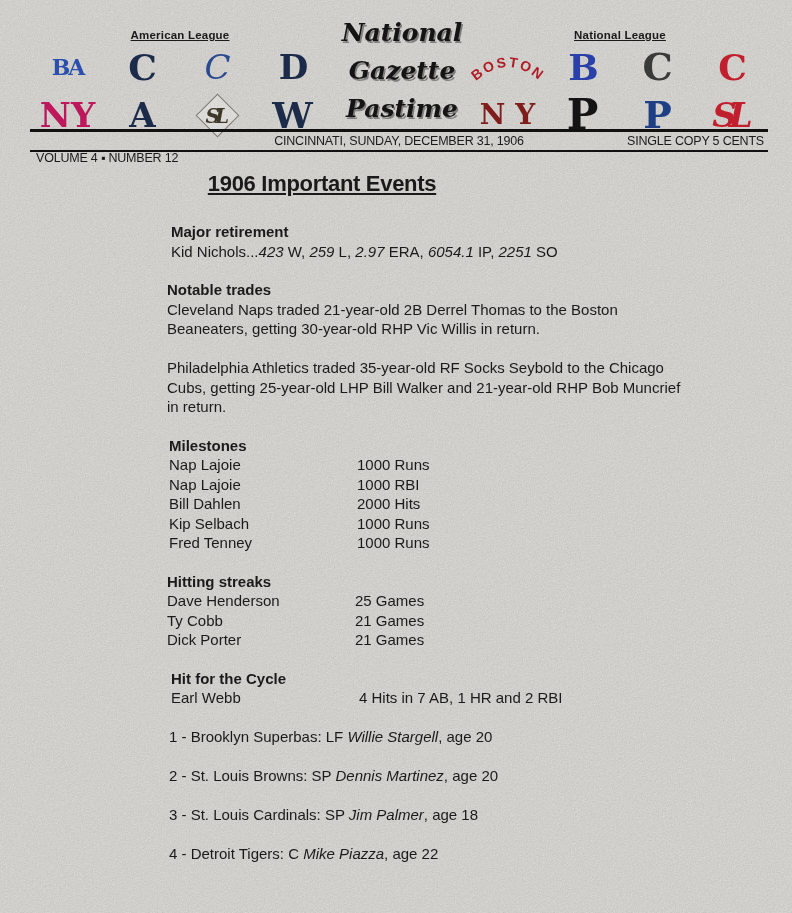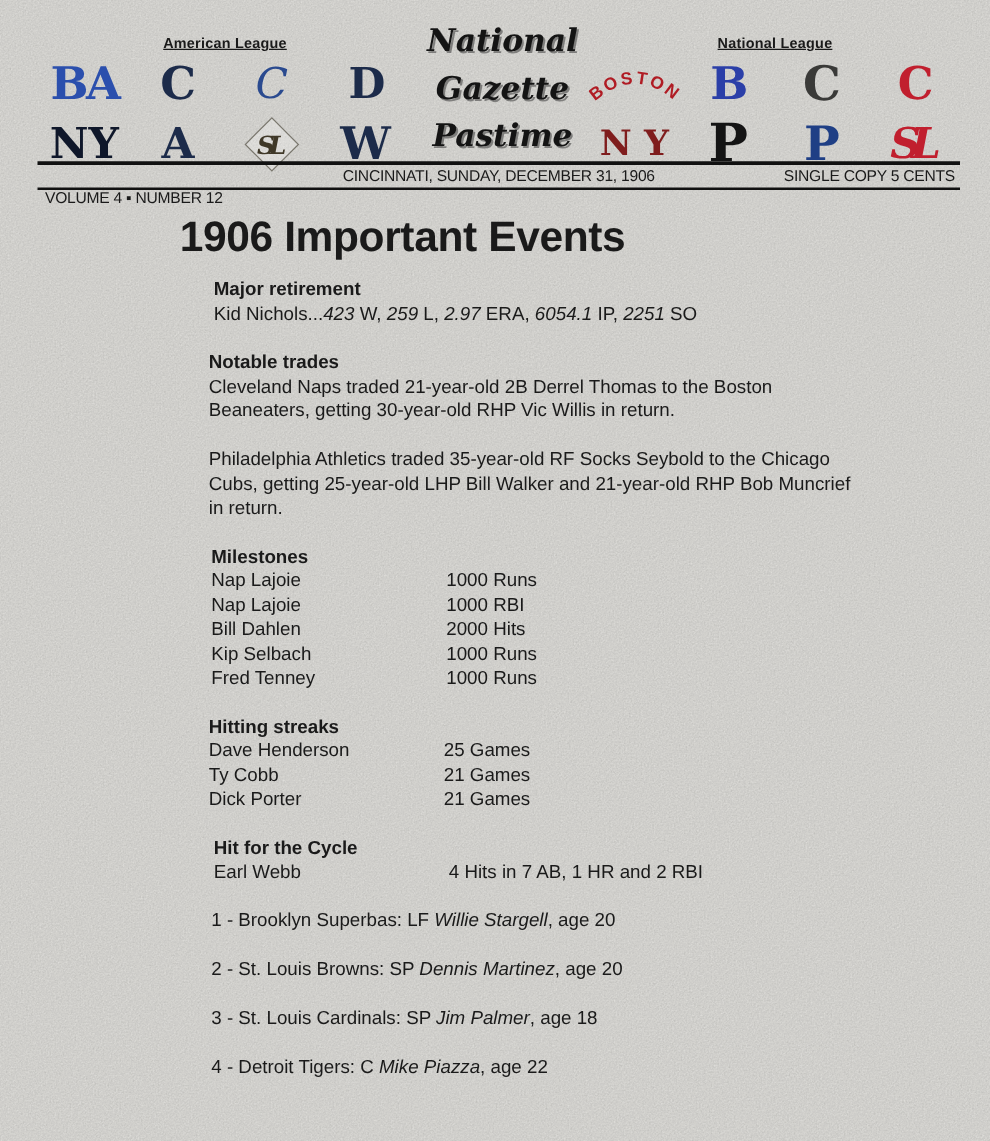--- a/index.html
+++ b/index.html
@@ -20,21 +20,21 @@
     text-decoration:underline; letter-spacing:0.2px; cursor:pointer;
   }
   .logo-grid {
     display:grid; grid-template-columns:repeat(4, 75px); grid-auto-rows:48px;
     justify-items:center; align-items:center; margin-top:2px;
   }
   .lg { font-family:"DejaVu Serif", serif; font-weight:bold; line-height:1; display:inline-block; }
   .bl  { letter-spacing:-2px; }                      
   .sc  { font-style:italic; font-weight:normal; }      
   .ilk { letter-spacing:-8px; padding-right:8px; font-style:italic; } 
-  .s28{font-size:28px}.s32{font-size:36px}.s34{font-size:34px}
+  .s28{font-size:28px}.s32{font-size:22px}.s34{font-size:34px}
   .s36{font-size:36px}.s38{font-size:38px}.s42{font-size:42px}
   .diamond-frame {
     width:31px; height:31px; border:1px solid #7a776e; transform:rotate(45deg);
     display:flex; align-items:center; justify-content:center; background:rgba(255,255,255,0.25);
   }
   .diamond-inner {
     transform:rotate(-45deg); font-family:"DejaVu Serif",serif; font-weight:bold;
     font-size:20px; letter-spacing:-5px; padding-right:5px; font-style:italic;
   }
   .arch-text {
@@ -52,21 +52,21 @@
   .rule-thick { position:absolute; top:129px; left:30px; width:738px; height:3px; background:#111; }
   .rule-thin  { position:absolute; top:150px; left:30px; width:738px; height:2px; background:#111; }
   .infobar { position:absolute; top:134px; left:30px; width:738px; height:15px; font-size:12.5px; letter-spacing:-0.2px; }
   .infobar .vol   { position:absolute; left:6px;margin-top:17px; }
   .infobar .date  { position:absolute; left:0; right:0; text-align:center; }
   .infobar .price { position:absolute; right:4px; }
 
   
   .page-title {
     position:absolute; top:171px; left:0; width:644px; text-align:center;
-    font-size:34px; font-weight:bold; letter-spacing:-0.3px;
+    font-size:22px; font-weight:bold; letter-spacing:-0.3px;text-decoration:underline;
   }
   .content { position:absolute; top:222px; left:167px; width:515px; font-size:15px; line-height:19.5px; }
   .section { margin-top:19px; }
   .section:first-child { margin-top:0; }
   .section h2 { font-size:15px; font-weight:bold; }
   .p + .p { margin-top:19.5px; }
   .row { display:flex; }
   .row .name { width:188px; flex-shrink:0; }
   .ind4 { padding-left:4px; }
   .ind2 { padding-left:2px; }
@@ -85,21 +85,21 @@
     <rect width="792" height="913" filter="url(#grain)" opacity="0.22"></rect>
   </svg>
 
   <div class="league-block al-block">
     <div class="league-label">American League</div>
     <div class="logo-grid">
       <span class="lg bl s32" style="color: rgb(43, 79, 173);">BA</span>
       <span class="lg s36" style="color: rgb(28, 43, 74);">C</span>
       <span class="lg sc s34" style="color: rgb(42, 74, 143);">C</span>
       <span class="lg bl s34" style="color: rgb(28, 43, 74);">D</span>
-      <span class="lg s34" style="color: #0f172a;">NY</span>
+      <span class="lg s34" style="color: #be185d;">NY</span>
       <span class="lg s34" style="color: rgb(28, 43, 74);">A</span>
       <span class="diamond-frame">
         <span class="diamond-inner" style="color: rgb(63, 56, 40);">SL</span>
       </span>
       <span class="lg s36" style="color: rgb(28, 43, 74);">W</span>
     </div>
   </div>
 
   <div class="masthead-title">
     <div>National</div>

